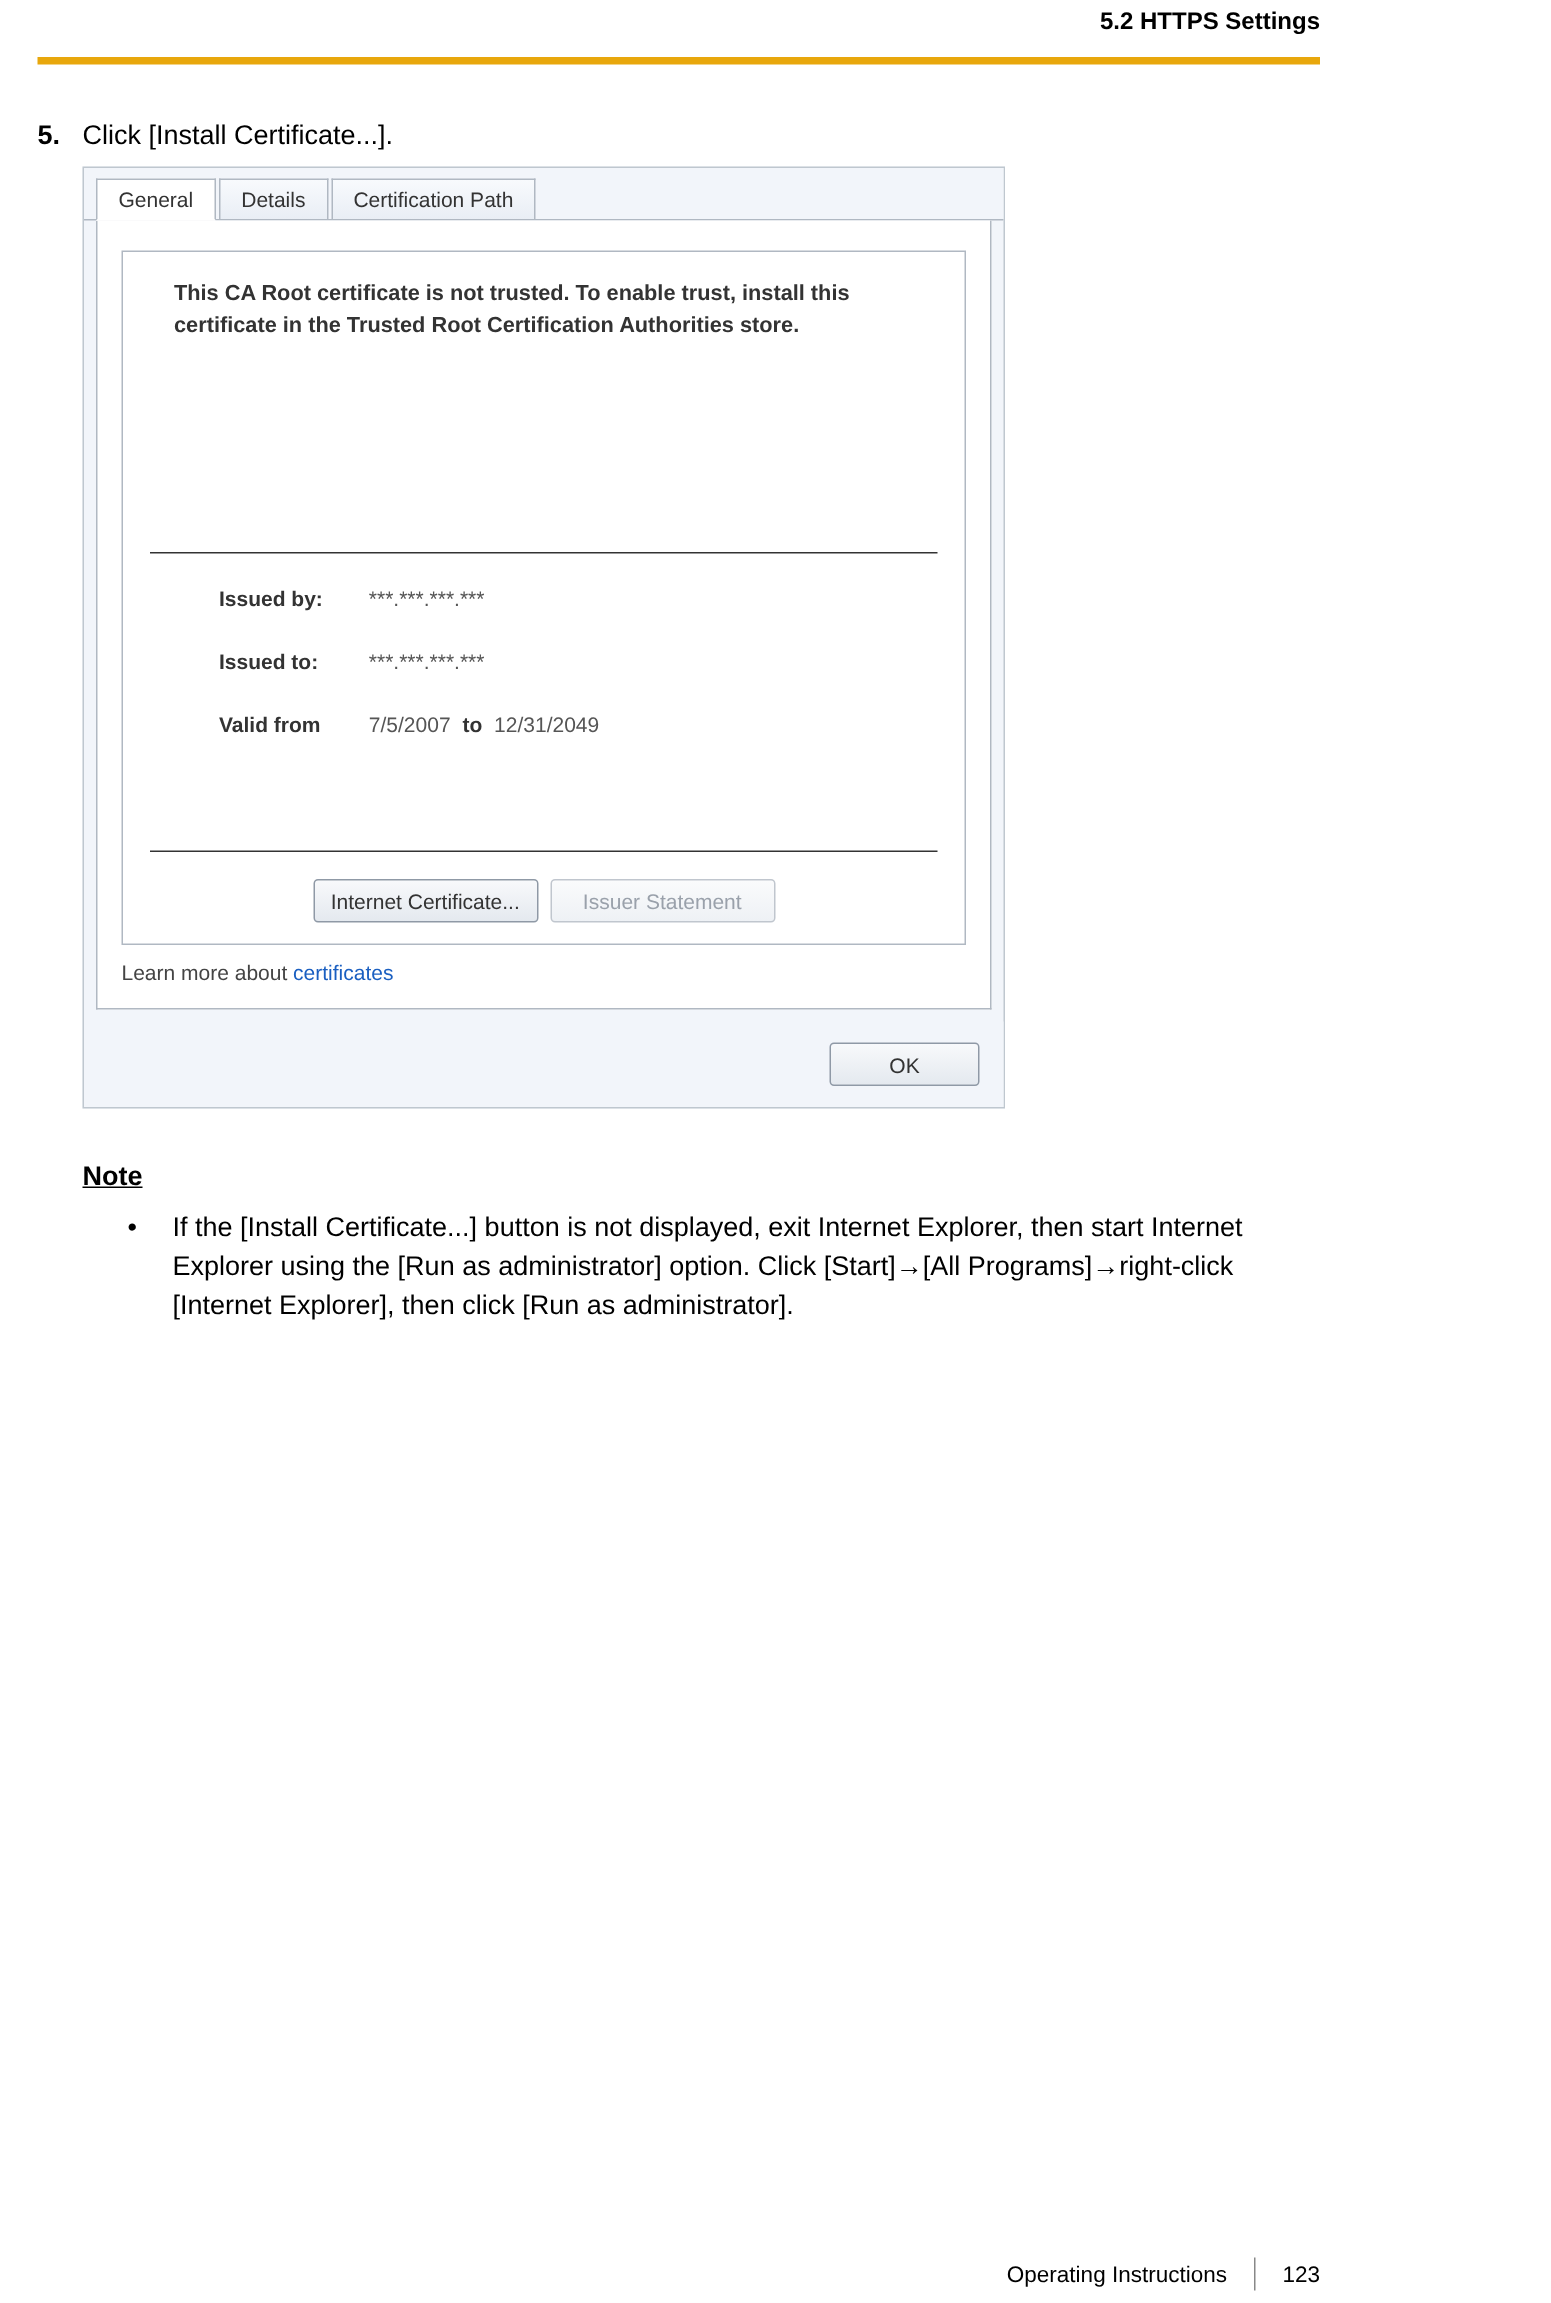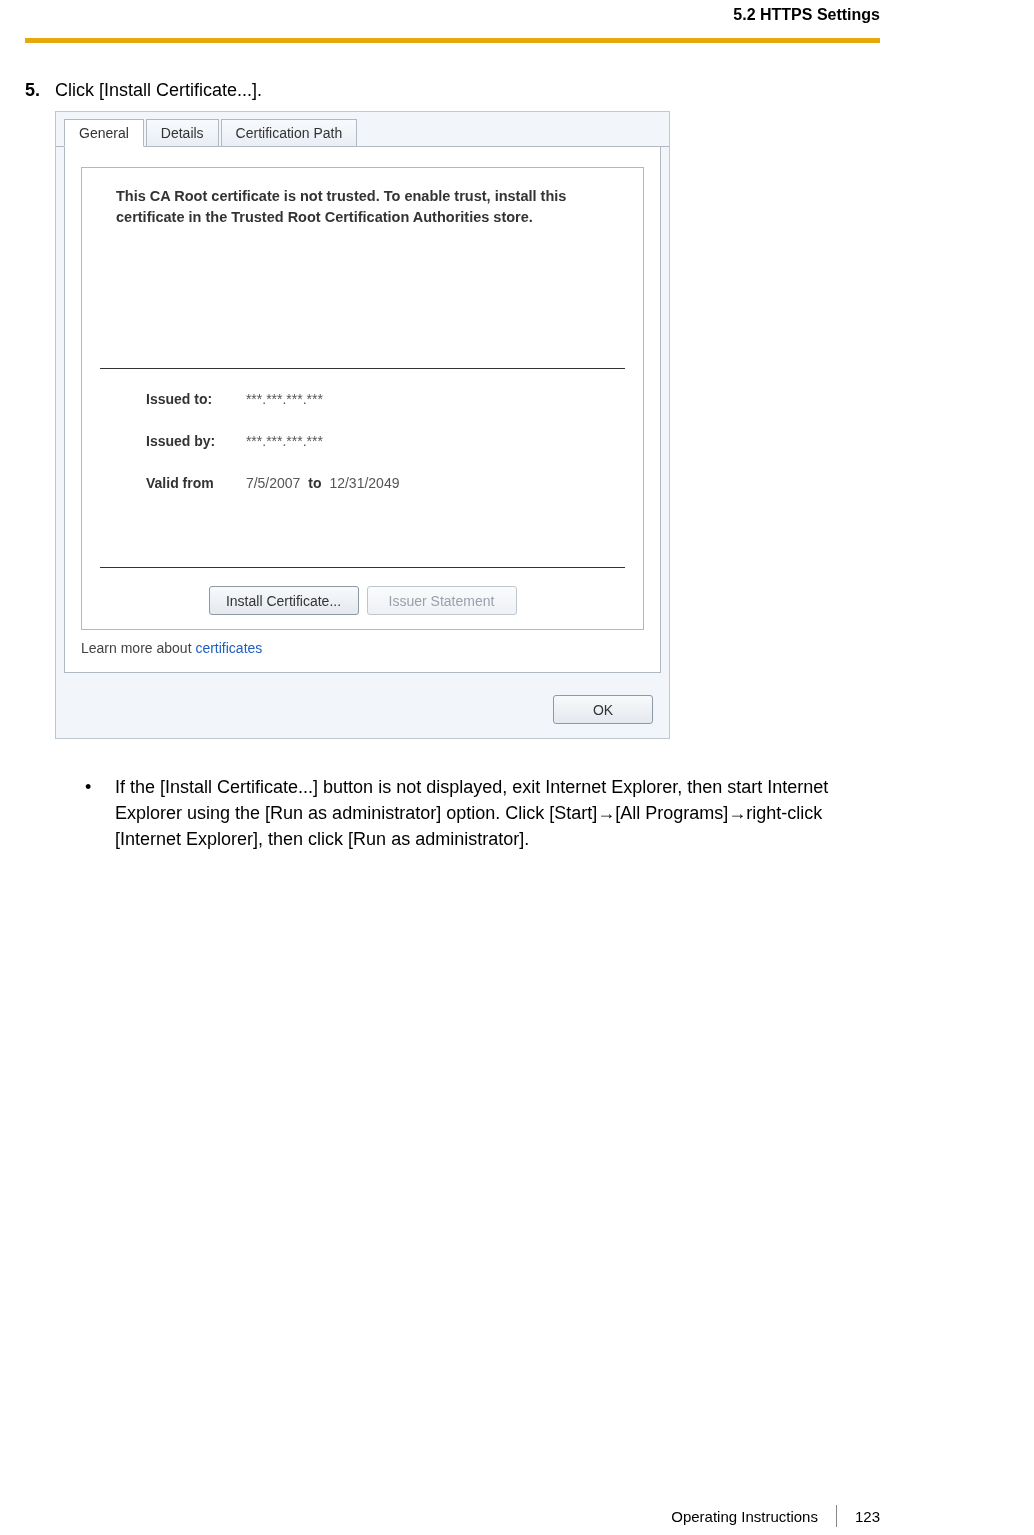--- a/index.html
+++ b/index.html
@@ -245,53 +245,54 @@
 
       <div class="tab-body">
         <div class="inner-panel">
           <div class="trust-msg">This CA Root certificate is not trusted. To enable trust, install this certificate in the Trusted Root Certification Authorities store.</div>
 
           <div style="height:130px"></div>
           <hr class="hr-thin">
 
           <div class="field-block">
             <div class="field-row">
-              <span class="field-label">Issued to:</span>
+              <span class="field-label">Issued by:</span>
               <span class="field-value">***.***.***.***</span>
             </div>
             <div class="field-row">
-              <span class="field-label">Issued by:</span>
+              <span class="field-label">Issued to:</span>
               <span class="field-value">***.***.***.***</span>
             </div>
             <div class="field-row" style="margin-bottom:14px">
               <span class="field-label">Valid from</span>
               <span class="field-value">7/5/2007</span>
               <span class="field-label" style="min-width:auto;margin:0 4px">to</span>
               <span class="field-value">12/31/2049</span>
             </div>
           </div>
 
           <hr class="hr-thin" style="margin-top:50px">
 
           <div class="btn-row" style="margin-top:18px">
-            <div class="winbtn">Install Certificate...</div>
+            <div class="winbtn">Internet Certificate...</div>
             <div class="winbtn disabled">Issuer Statement</div>
           </div>
         </div>
         <div class="learn-more">
           <span>Learn more about </span><a href="#">certificates</a>
         </div>
       </div>
 
       <div class="ok-row">
         <div class="ok-btn">OK</div>
       </div>
     </div>
 
     <div class="note-block">
+      <div class="note-heading">Note</div>
       <div class="note-bullet">
         <div class="bullet-dot">•</div>
         <div>If the [Install Certificate...] button is not displayed, exit Internet Explorer, then start Internet Explorer using the [Run as administrator] option. Click [Start]→[All Programs]→right-click [Internet Explorer], then click [Run as administrator].</div>
       </div>
     </div>
   </div>
 
   <div class="footer">
     <span>Operating Instructions</span>
     <div class="footer-divider"></div>

